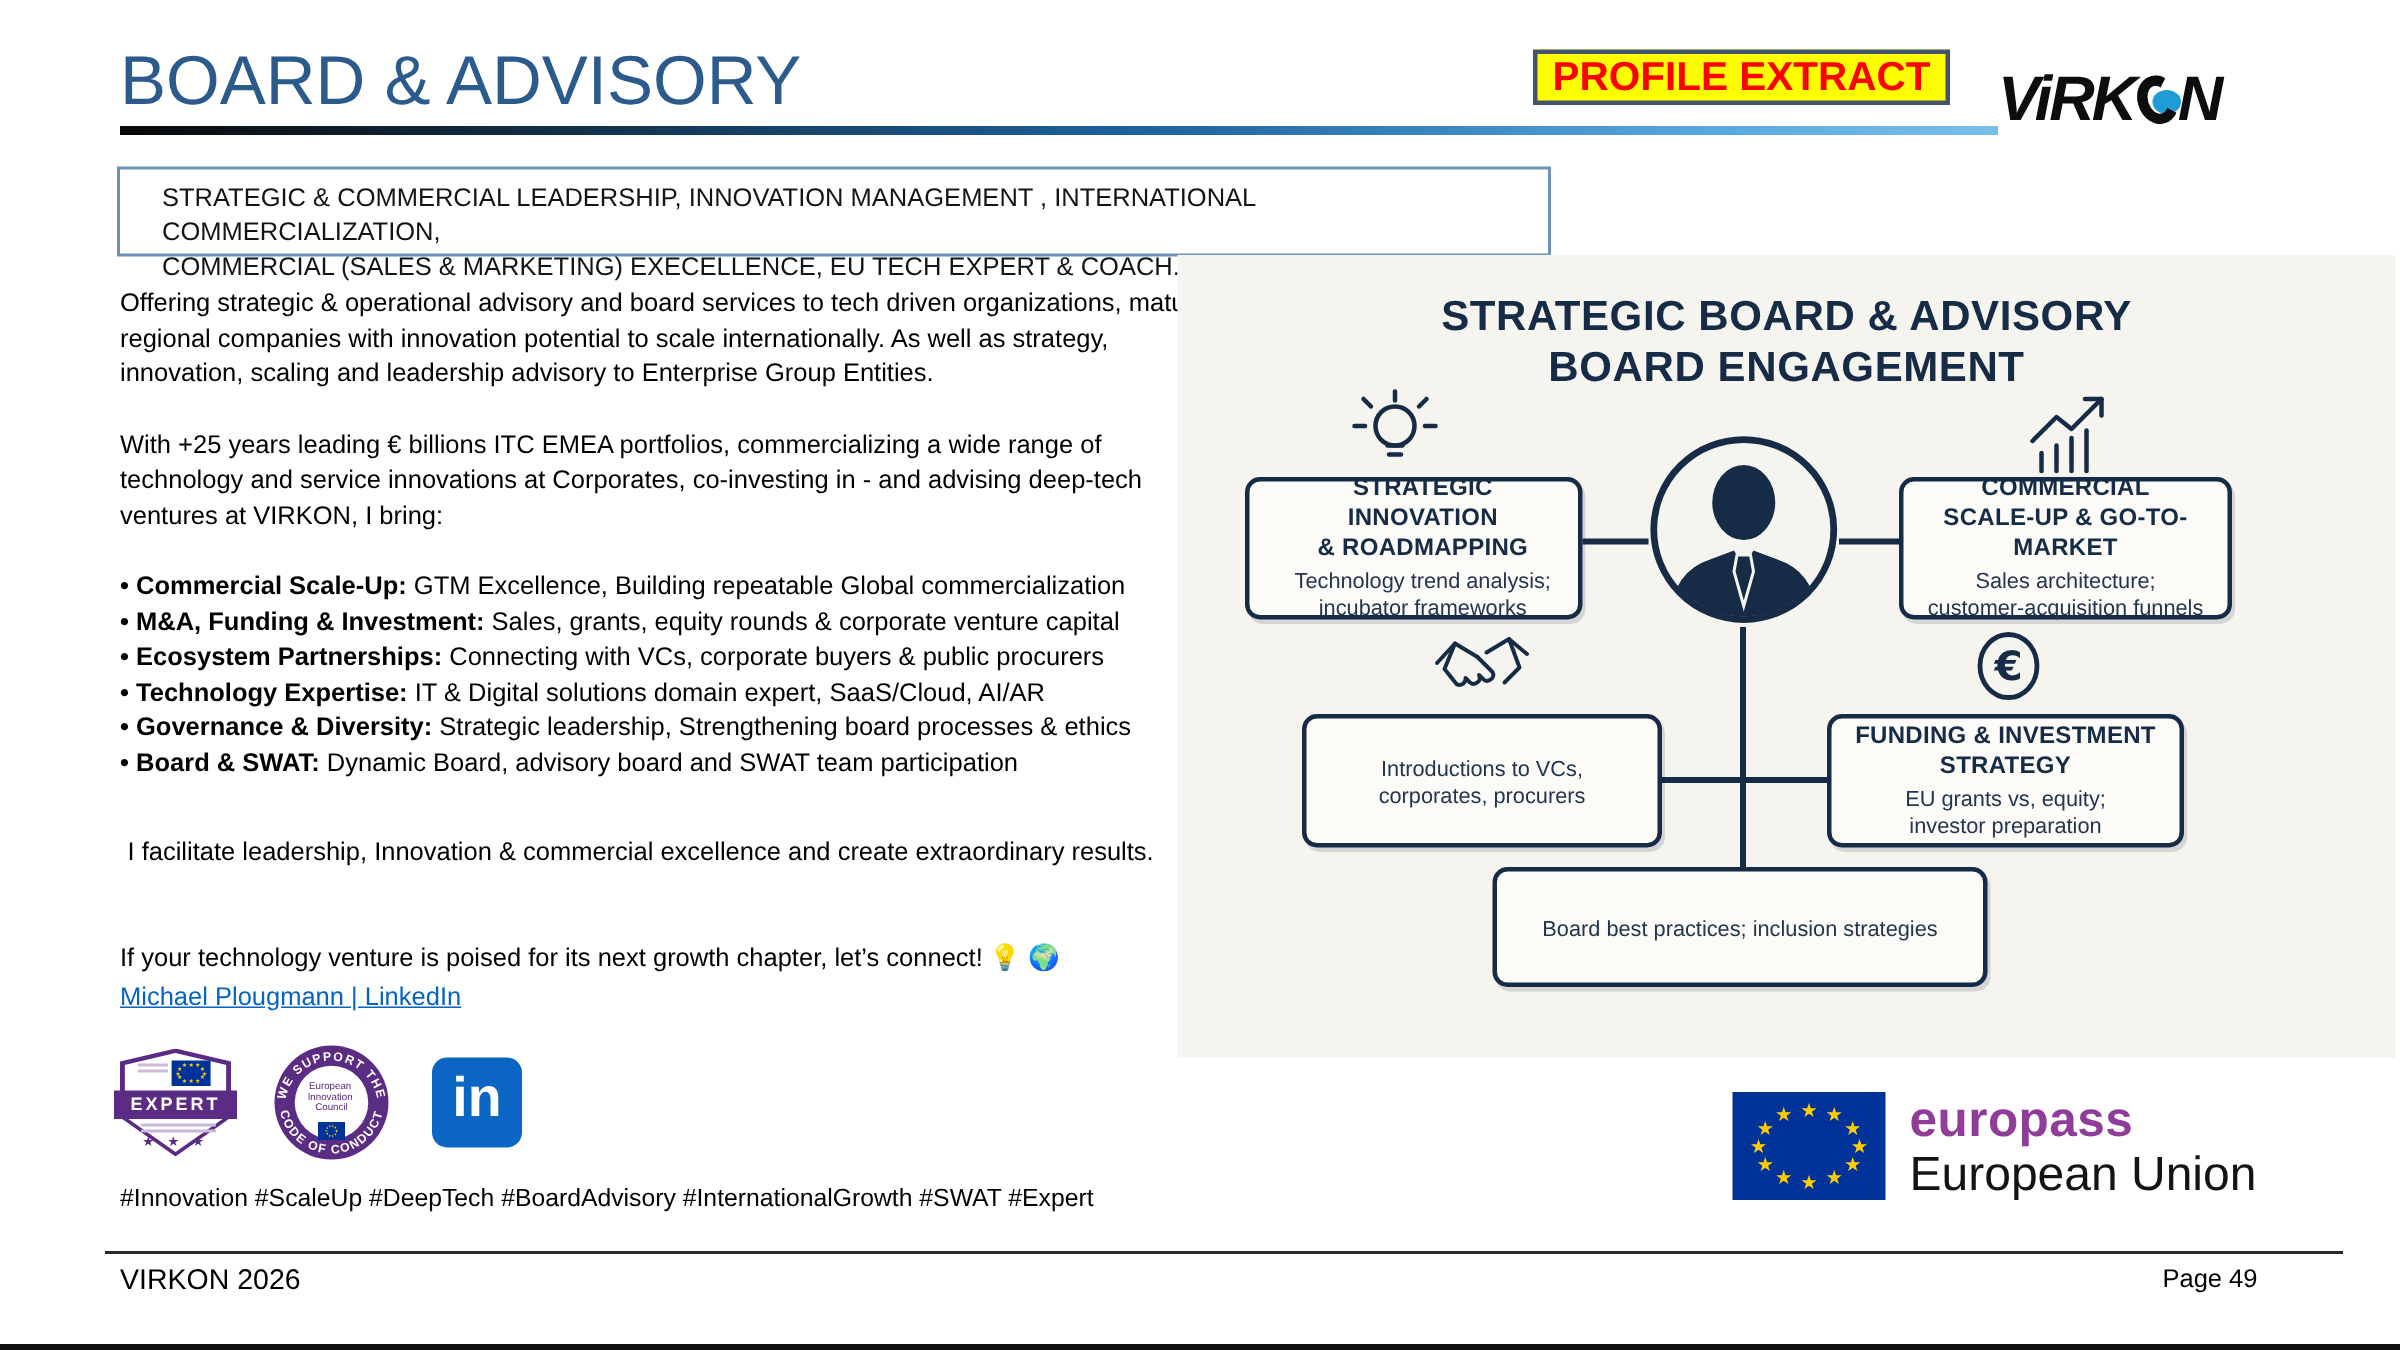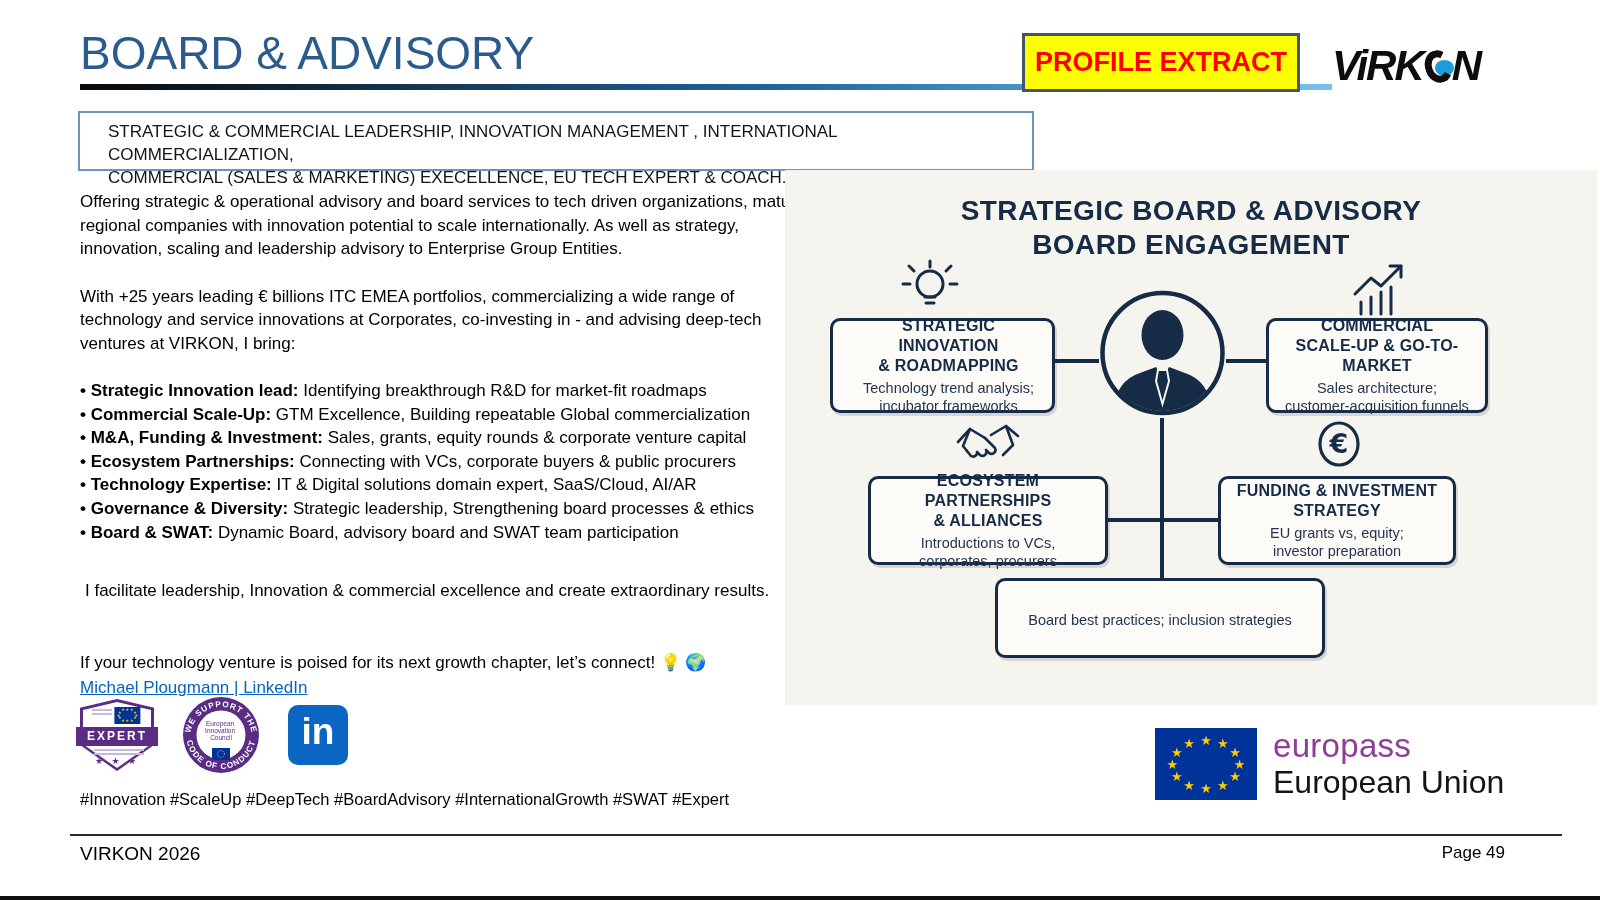--- a/index.html
+++ b/index.html
@@ -13,21 +13,21 @@
   
   .page-title {
     position:absolute; left:80px; top:26px;
     font-size:46px; font-weight:400; letter-spacing:0px; color:#2b5a8c;
   }
   .title-rule {
     position:absolute; left:80px; top:84px; width:1252px; height:6px;
     background:linear-gradient(to right, #090909, #1e649e 55%, #58a9dc 85%, #79bfe8);
   }
   .profile-extract {
-    position:absolute; left:1022px; top:33px; width:278px; height:59px;
+    position:absolute; left:1022px; top:33px; width:278px; height:37px;
     background:#ffff00; border:3px solid #44546a;
     display:flex; align-items:center; justify-content:center;
     font-size:27px; font-weight:700; color:#ff0000;
   }
   .virkon-logo {
     position:absolute; left:1332px; top:42px; display:flex; align-items:center;
     font-style:italic; font-weight:900; font-size:42px; color:#0d0d0d; letter-spacing:-2px;
   }
   .virkon-arc {
     width:27px; height:33px; border:7px solid #0d0d0d; border-right-color:transparent;
@@ -98,21 +98,21 @@
     display:flex; flex-direction:column; justify-content:center; text-align:center; padding:6px 8px;
   }
   .dbox-title { font-weight:800; font-size:16px; line-height:20px; letter-spacing:.2px; color:#152b46; }
   .dbox-sub { font-size:14.5px; line-height:18px; color:#243550; margin-top:3px; }
   .dicon { position:absolute; }
 
   
   .europass { position:absolute; left:1155px; top:728px; display:flex; align-items:center; }
   .europass-flag { width:102px; height:72px; }
   .europass-text { margin-left:16px; }
-  .europass-brand { font-size:33px; font-weight:400; color:#8f3d98; line-height:36px; letter-spacing:.3px; }
+  .europass-brand { font-size:33px; font-weight:700; color:#8f3d98; line-height:36px; letter-spacing:.3px; }
   .europass-eu { font-size:32px; font-weight:400; color:#141414; line-height:36px; }
 </style>
 </head>
 <body>
 
 <h1 class="page-title">BOARD &amp; ADVISORY</h1>
 <div class="title-rule"></div>
 
 <div class="profile-extract">
   <span>PROFILE EXTRACT</span>
@@ -126,21 +126,20 @@
 </div>
 
 <div class="summary-box pre">STRATEGIC &amp; COMMERCIAL LEADERSHIP, INNOVATION MANAGEMENT , INTERNATIONAL COMMERCIALIZATION,
 COMMERCIAL (SALES &amp; MARKETING) EXECELLENCE, EU TECH EXPERT &amp; COACH.</div>
 
 <div class="left-col">
   <p class="para">Offering strategic &amp; operational advisory and board services to tech driven organizations, mature regional companies with innovation potential to scale internationally.  As well as strategy, innovation, scaling and leadership advisory to Enterprise Group Entities.</p>
   <p class="para">With +25 years leading € billions ITC EMEA portfolios, commercializing a wide range of technology and service innovations at Corporates, co-investing in - and advising deep-tech ventures at VIRKON, I bring:</p>
 
   <ul class="bullets">
-    <li><span class="blabel">Strategic Innovation lead:</span><span> Identifying breakthrough R&amp;D for market-fit roadmaps</span></li>
     <li><span class="blabel">Commercial Scale-Up:</span><span> GTM Excellence, Building repeatable Global commercialization</span></li>
     <li><span class="blabel">M&amp;A, Funding &amp; Investment:</span><span>  Sales, grants, equity rounds &amp; corporate venture capital</span></li>
     <li><span class="blabel">Ecosystem Partnerships:</span><span> Connecting with VCs, corporate buyers &amp; public procurers</span></li>
     <li><span class="blabel">Technology Expertise:</span><span> IT &amp; Digital solutions domain expert, SaaS/Cloud, AI/AR</span></li>
     <li><span class="blabel">Governance &amp; Diversity:</span><span> Strategic leadership, Strengthening board processes &amp; ethics</span></li>
     <li><span class="blabel">Board &amp; SWAT:</span><span> Dynamic Board, advisory board and SWAT team participation</span></li>
   </ul>
 
   <p class="facilitate">I facilitate leadership, Innovation &amp; commercial excellence and create extraordinary results.</p>
   <p class="connect-line">If your technology venture is poised for its next growth chapter, let’s connect! 💡 🌍</p>
@@ -279,22 +278,20 @@
     <div class="dbox-sub pre">Technology trend analysis;
 incubator frameworks</div>
   </div>
   <div class="dbox" style="left:481px; top:148px; width:222px; height:95px;">
     <div class="dbox-title pre">COMMERCIAL
 SCALE-UP &amp; GO-TO-MARKET</div>
     <div class="dbox-sub pre">Sales architecture;
 customer-acquisition funnels</div>
   </div>
   <div class="dbox" style="left:83px; top:306px; width:240px; height:89px;">
-    <div class="dbox-title pre">ECOSYSTEM PARTNERSHIPS
-&amp; ALLIANCES</div>
     <div class="dbox-sub pre">Introductions to VCs,
 corporates, procurers</div>
   </div>
   <div class="dbox" style="left:433px; top:306px; width:238px; height:89px;">
     <div class="dbox-title pre">FUNDING &amp; INVESTMENT
 STRATEGY</div>
     <div class="dbox-sub pre">EU grants vs, equity;
 investor preparation</div>
   </div>
   <div class="dbox" style="left:210px; top:408px; width:330px; height:80px;">

